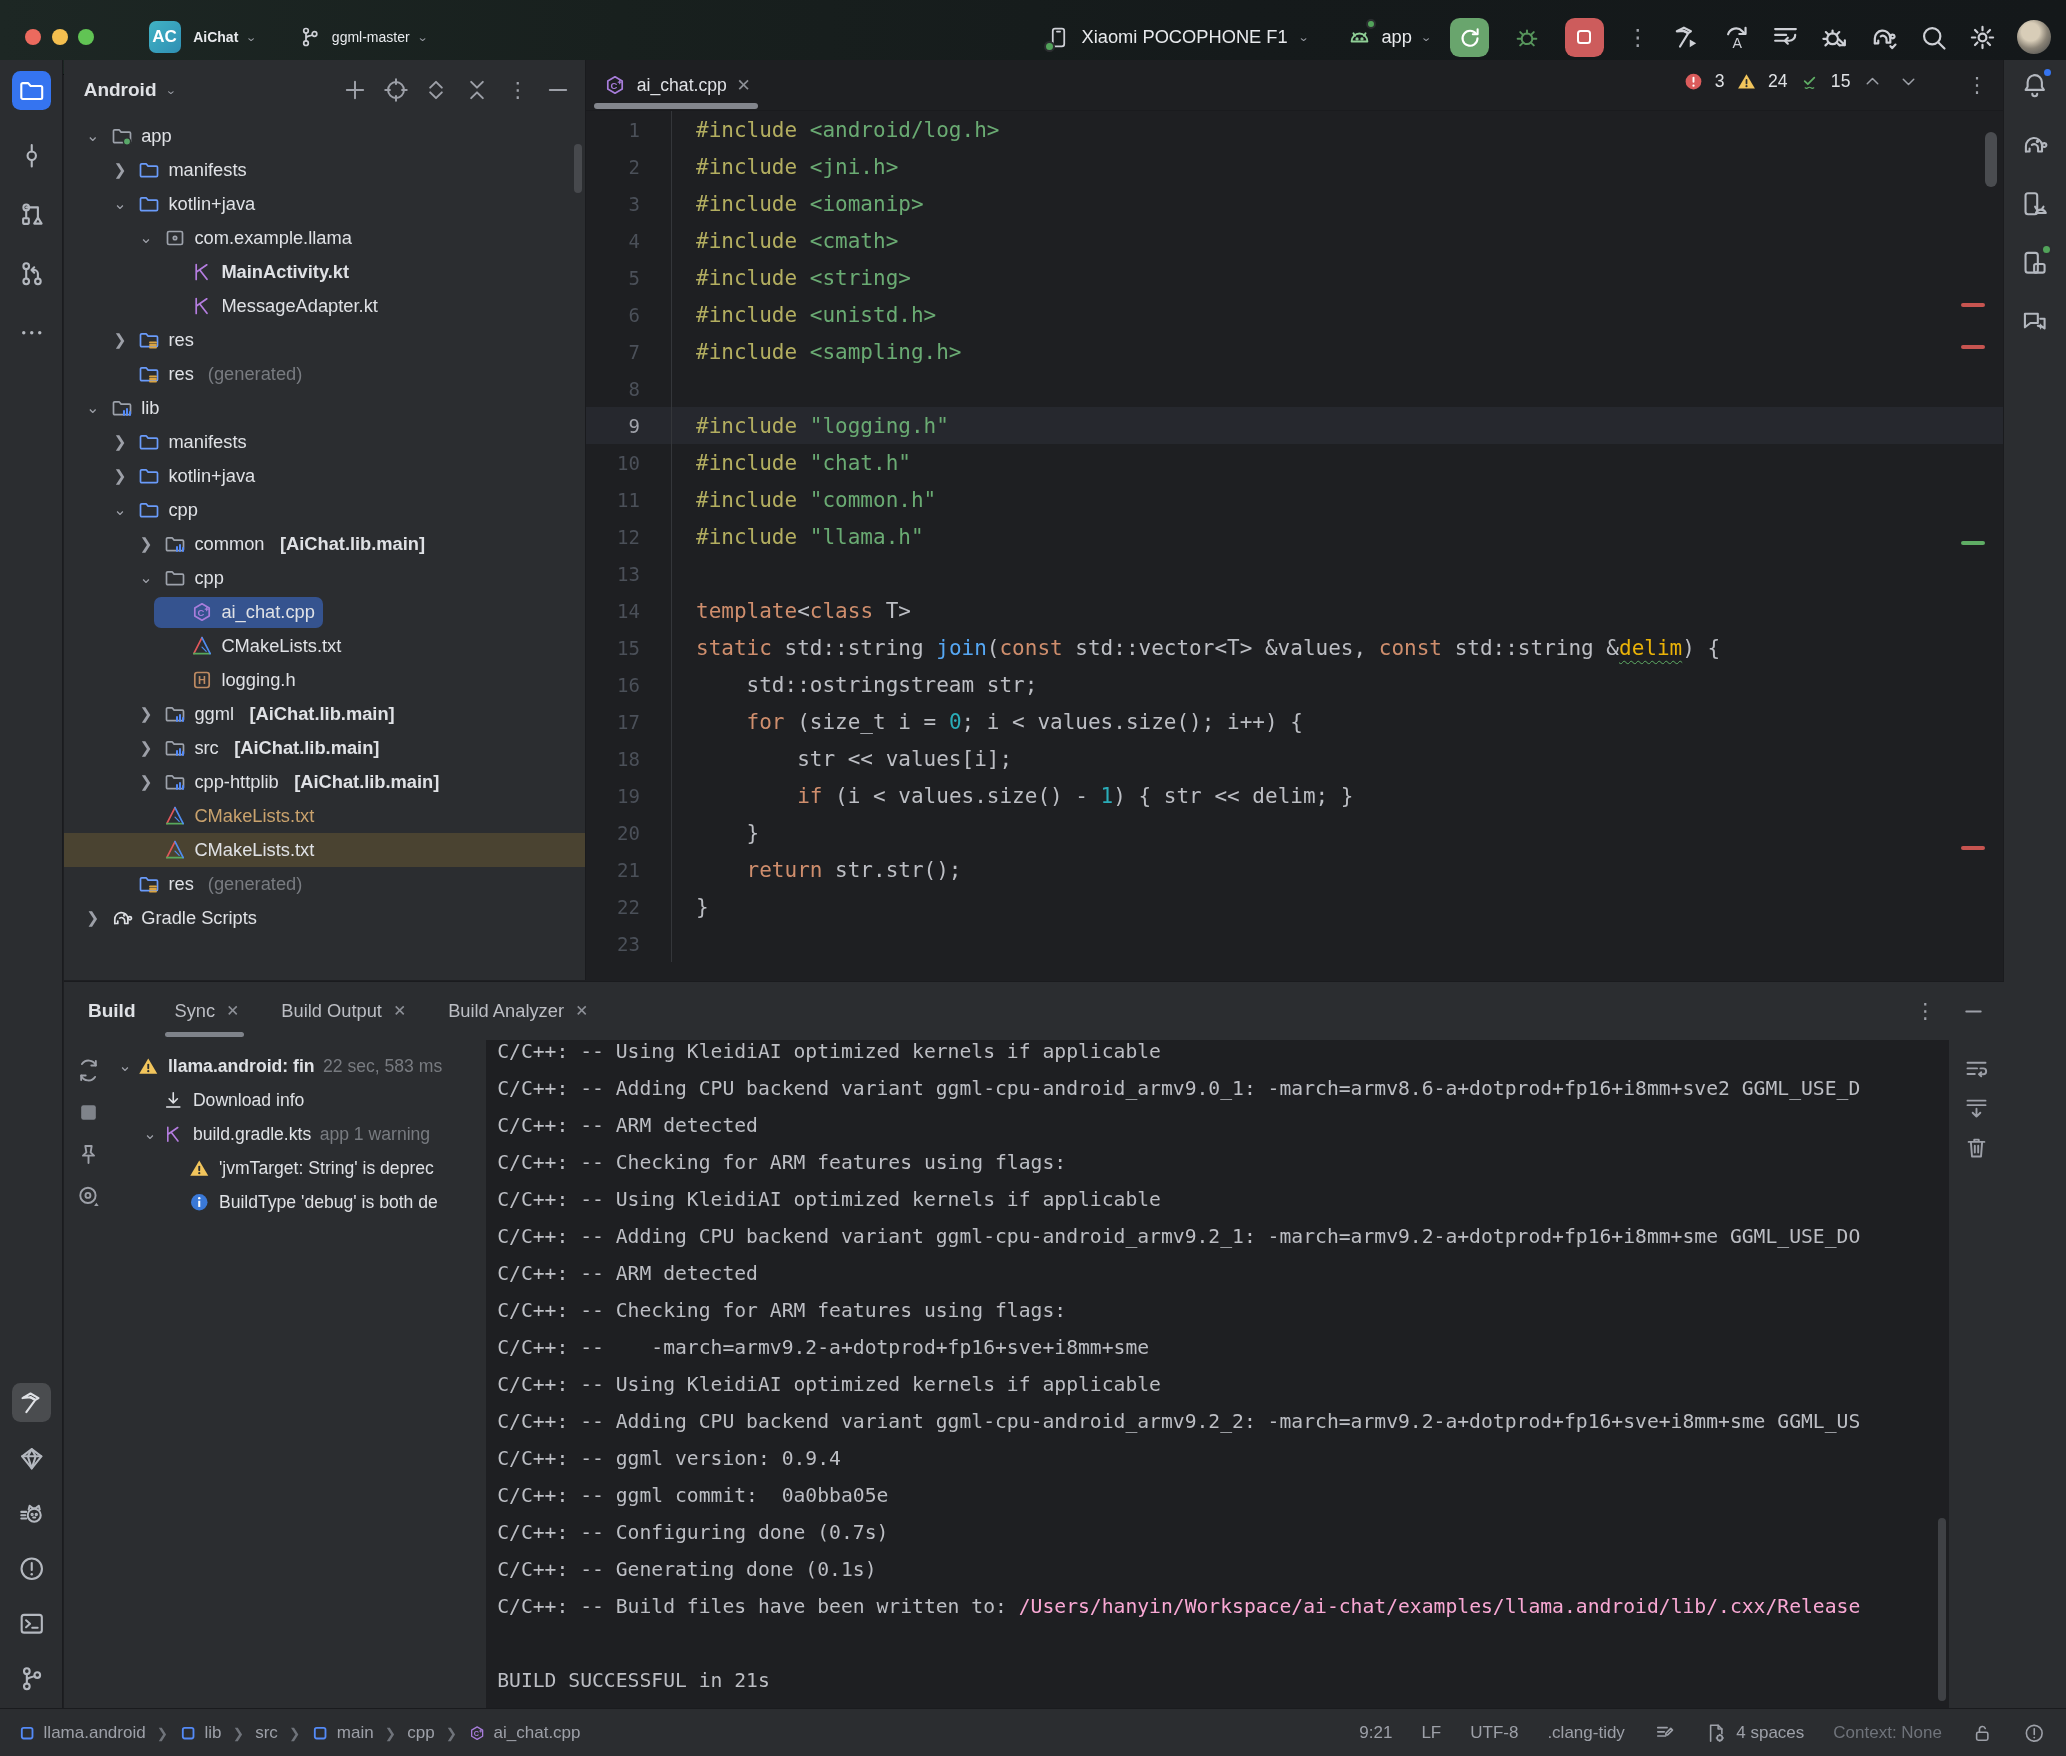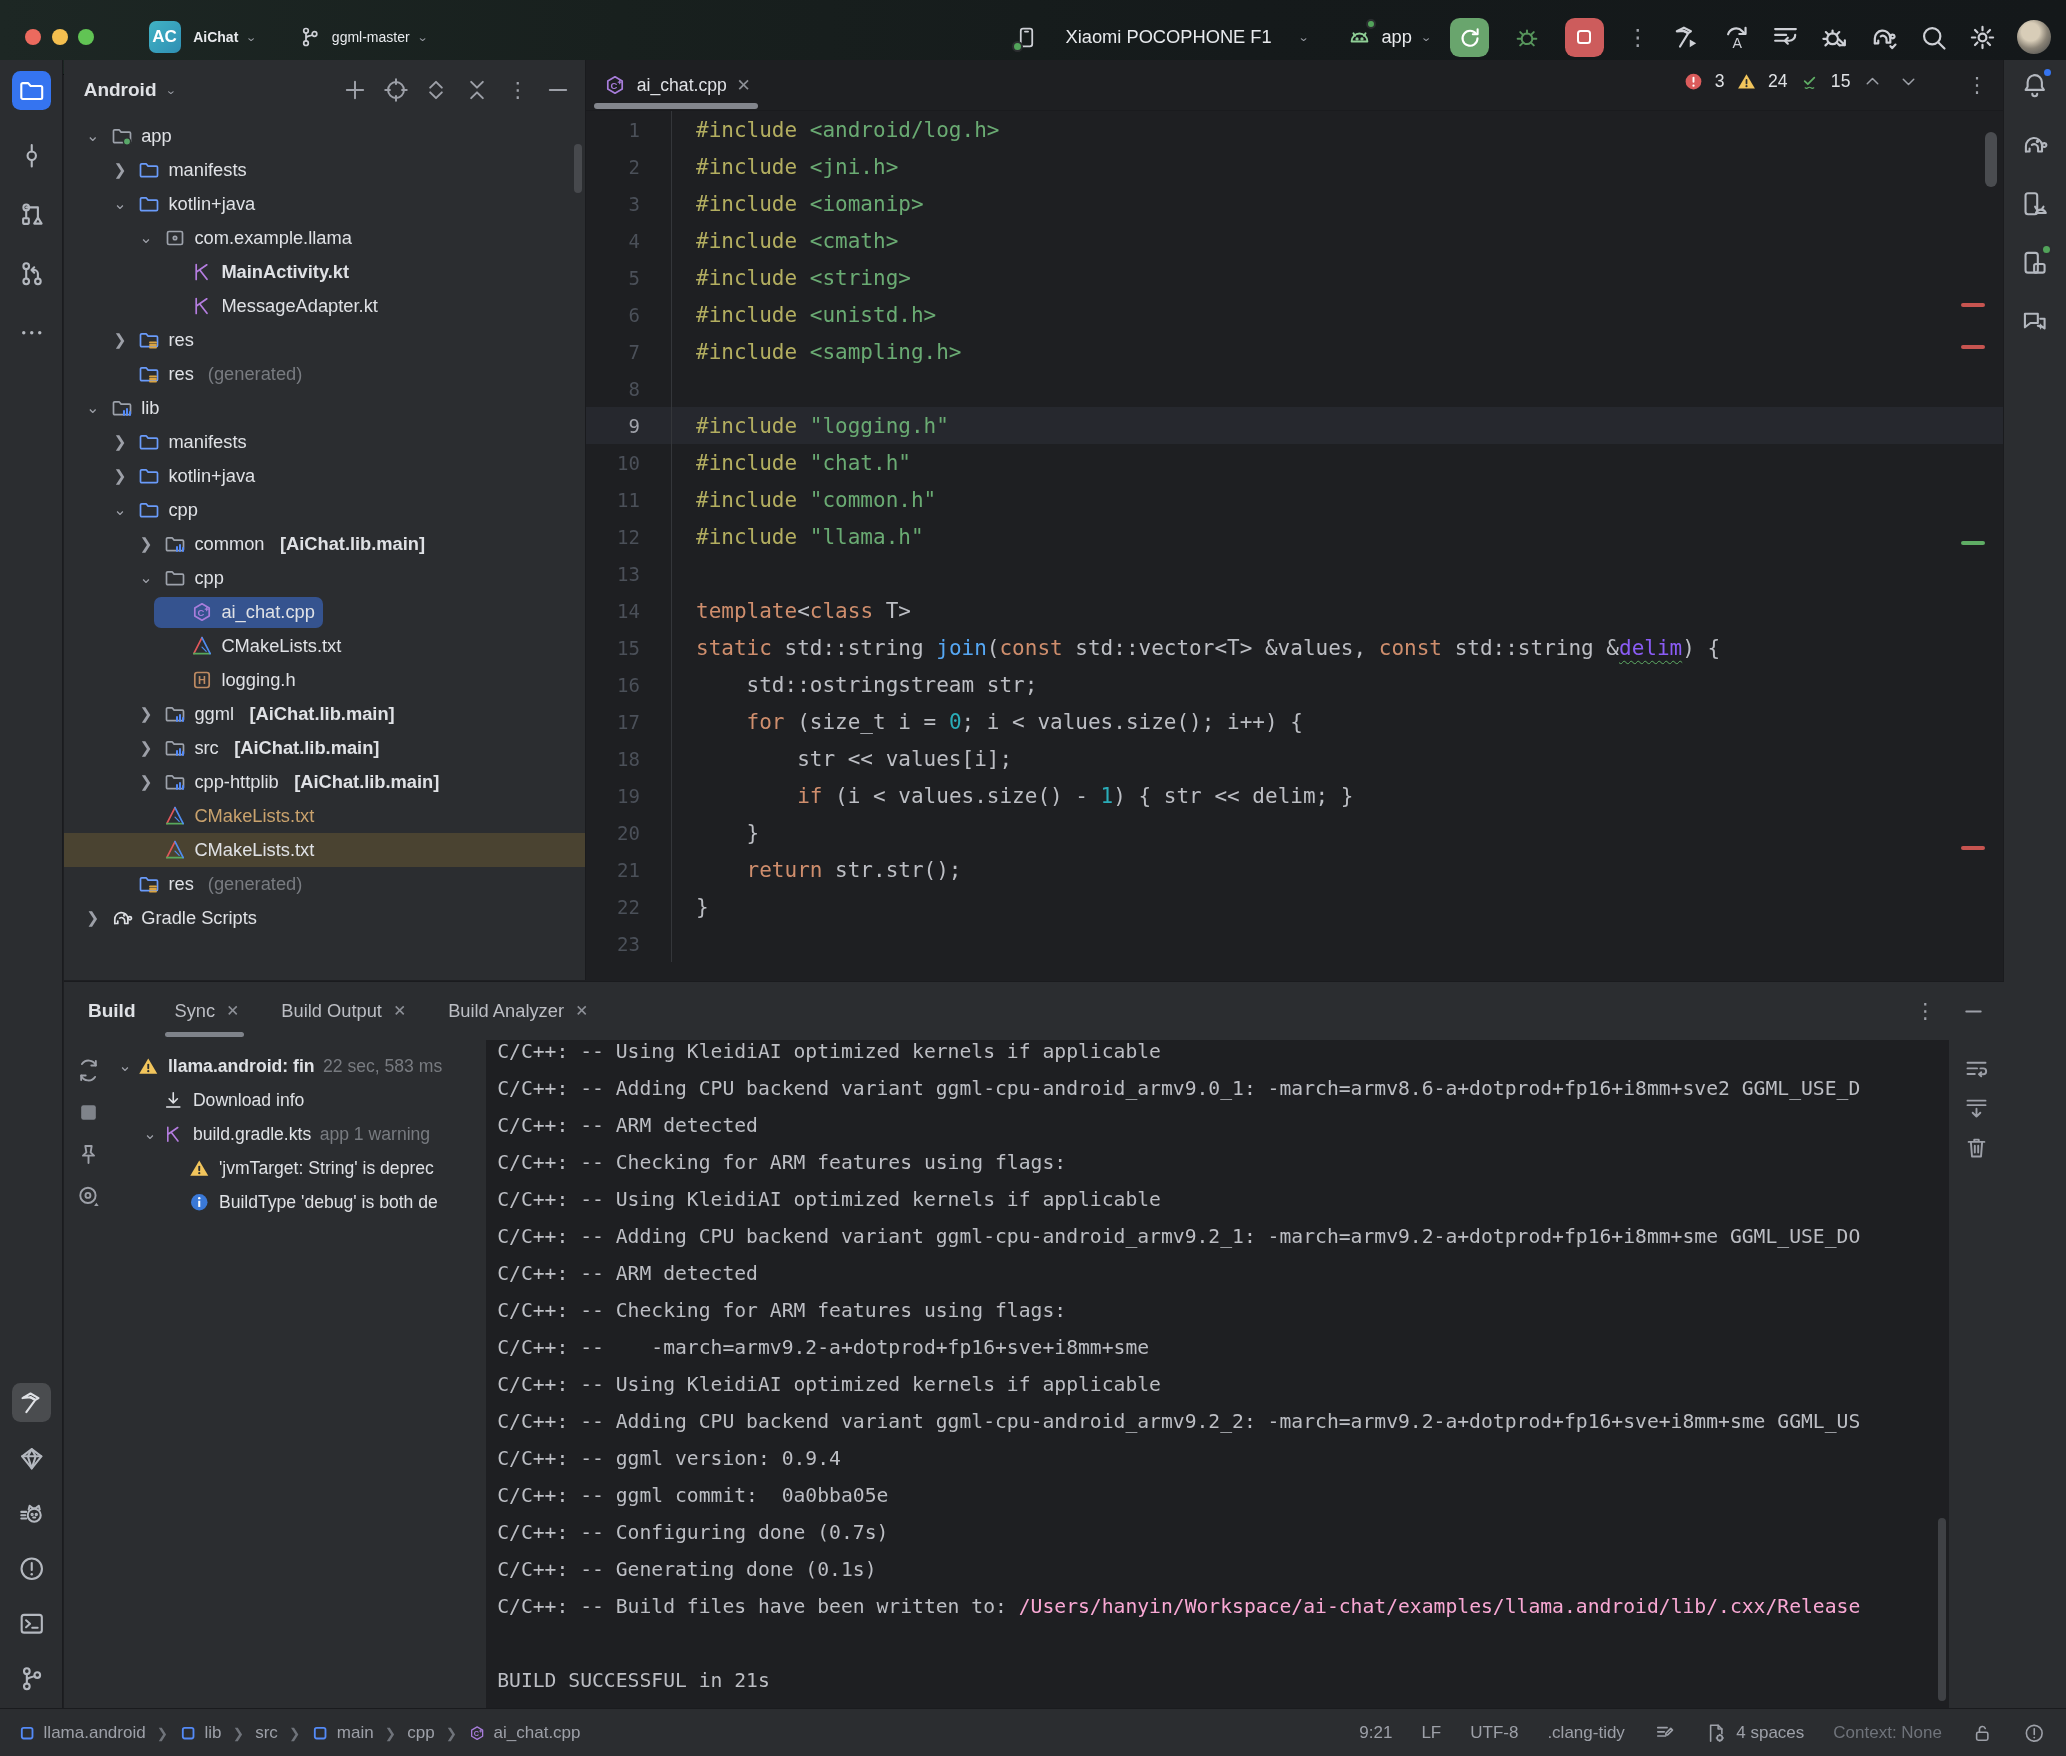--- a/index.html
+++ b/index.html
@@ -78,21 +78,21 @@
     font-family:"DejaVu Sans Mono", monospace; font-size:21px; }
   .cline { display:flex; height:37px; align-items:center; }
   .cline.current { background:#26282e; }
   .ln { flex:0 0 86px; text-align:right; padding-right:31px; color:#4b5059; font-size:19px;
     align-self:stretch; display:flex; align-items:center; justify-content:flex-end;
     border-right:0.7px solid #34363a; }
   .cline.current .ln { color:#a1a3ab; }
   .ctext { padding-left:24px; white-space:pre; color:#bcbec4; }
   .tk-d { color:#b3ae60; } .tk-s { color:#6aab73; } .tk-k { color:#cf8e6d; }
   .tk-f { color:#56a8f5; } .tk-n { color:#2aacb8; } .tk-t { color:#bcbec4; }
-  .tk-u { color:#8b5cf6; text-decoration:underline wavy #5fad65 1.1px; text-underline-offset:4.9px; }
+  .tk-u { color:#eab308; text-decoration:underline wavy #5fad65 1.1px; text-underline-offset:4.9px; }
   #inspections { position:absolute; top:11.2px; right:84px; display:flex; align-items:center;
     gap:11.2px; font-size:17.6px; color:#dfe1e5; }
   #inspections .icon { width:21px; height:21px; }
   .insp-chev { color:#9da0a8; width:18.3px; height:18.3px; }
   .stripe-mark { position:absolute; width:24px; height:4.2px; border-radius:2.1px; right:18.3px; }
   #ed-scrollthumb { position:absolute; right:5.6px; top:72px; width:12.7px; height:55px;
     border-radius:6.3px; background:#4a4c50; }
 
   
   #build { position:absolute; left:64px; top:981px; width:1940px; height:727px;
@@ -156,21 +156,21 @@
           <circle cx="8" cy="5.8" r="2.3"></circle>
           <circle cx="16.5" cy="9" r="2.3"></circle>
           <circle cx="8" cy="18.2" r="2.3"></circle>
           <path d="M8 8.1v7.8M8 13.5c0-3 3.4-2.2 6.3-3.6"></path>
         </svg>
       </span>
     <span class="tb-label" style="margin-left:9.8px">ggml-master</span>
     <span class="chev" style="margin-left:7px">⌄</span>
   </div>
   <div style="margin-left:auto;display:flex;align-items:center;gap:18.3px;padding-right:15.5px;">
-    <span style="display:flex;align-items:center;gap:26px">
+    <span style="display:flex;align-items:center;gap:10px">
       <span class="icon tb-ico" style="width:25px;height:25px;position:relative">
           <svg viewBox="0 0 24 24" fill="none" stroke="currentColor" stroke-width="1.7" stroke-linecap="round" stroke-linejoin="round">
             <rect x="6.5" y="3.5" width="11" height="17" rx="2.2"></rect>
             <path d="M10.5 6.3h3"></path>
           </svg>
           <span class="dot" style="background:#52a35a;left:-2.8px;bottom:-2.8px;"></span>
         </span>
       <span class="tb-label" style="font-size:18.3px">Xiaomi POCOPHONE F1</span>
       <span class="chev">⌄</span>
     </span>

